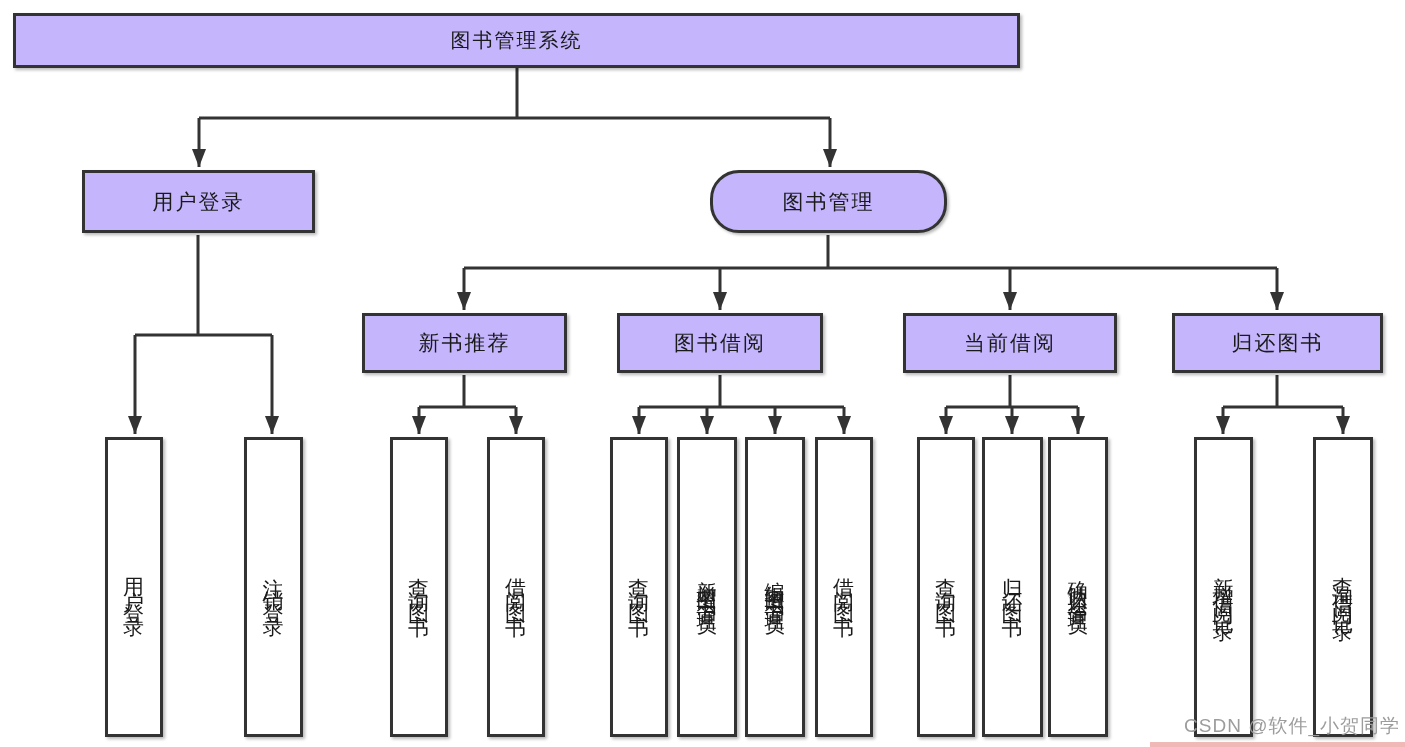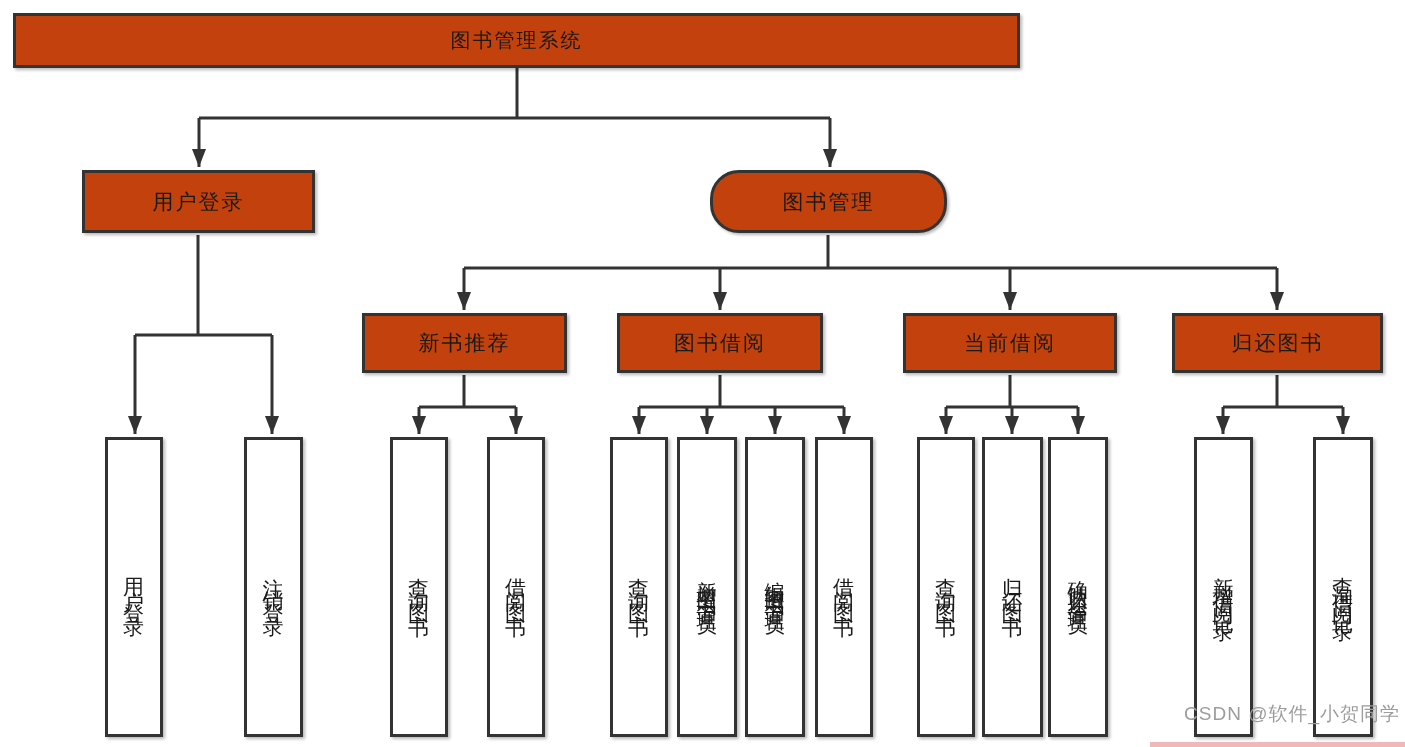--- a/index.html
+++ b/index.html
@@ -14,21 +14,21 @@
   .stage{
     position:relative; width:1405px; height:747px;
     background:var(--background); overflow:hidden;
   }
   .connectors{position:absolute; left:0; top:0; z-index:1;}
   .connectors path.link{fill:none; stroke:var(--line); stroke-width:3;}
   .connectors marker path{fill:var(--line); stroke:none;}
 
   .node{
     position:absolute; z-index:2; box-sizing:border-box;
-    background:#c2410c; border:3px solid var(--border);
+    background:#c4b5fd; border:3px solid var(--border);
     display:flex; align-items:center; justify-content:center;
     font-size:21px; color:var(--text); letter-spacing:2px;
     box-shadow:2px 2px 3px rgba(0,0,0,0.28);
   }
   .leaf{
     position:absolute; z-index:2; box-sizing:border-box;
     top:437px; height:300px;
     background:#fff; border:3px solid var(--border);
     display:flex; align-items:center; justify-content:center;
     color:var(--text);
@@ -51,21 +51,21 @@
 
   #l-1a{left:105px; width:58px;} #l-1b{left:244px; width:59px;}
   #l-2a{left:390px; width:58px;} #l-2b{left:487px; width:58px;}
   #l-3a{left:610px; width:58px;} #l-3b{left:677px; width:60px;}
   #l-3c{left:745px; width:60px;} #l-3d{left:815px; width:58px;}
   #l-4a{left:917px; width:58px;} #l-4b{left:982px; width:61px;}
   #l-4c{left:1048px; width:60px;}
   #l-5a{left:1194px; width:59px;} #l-5b{left:1313px; width:60px;}
 
   .watermark{
-    position:absolute; right:5px; bottom:20px; z-index:3;
+    position:absolute; right:5px; bottom:8px; z-index:3;
     font-size:19px; color:var(--watermark_text); letter-spacing:1px;
     white-space:nowrap;
   }
   .watermark-strip{
     position:absolute; right:0; bottom:0; z-index:4;
     width:255px; height:5px; background:var(--watermark_strip);
   }
 </style>
 </head>
 <body>

